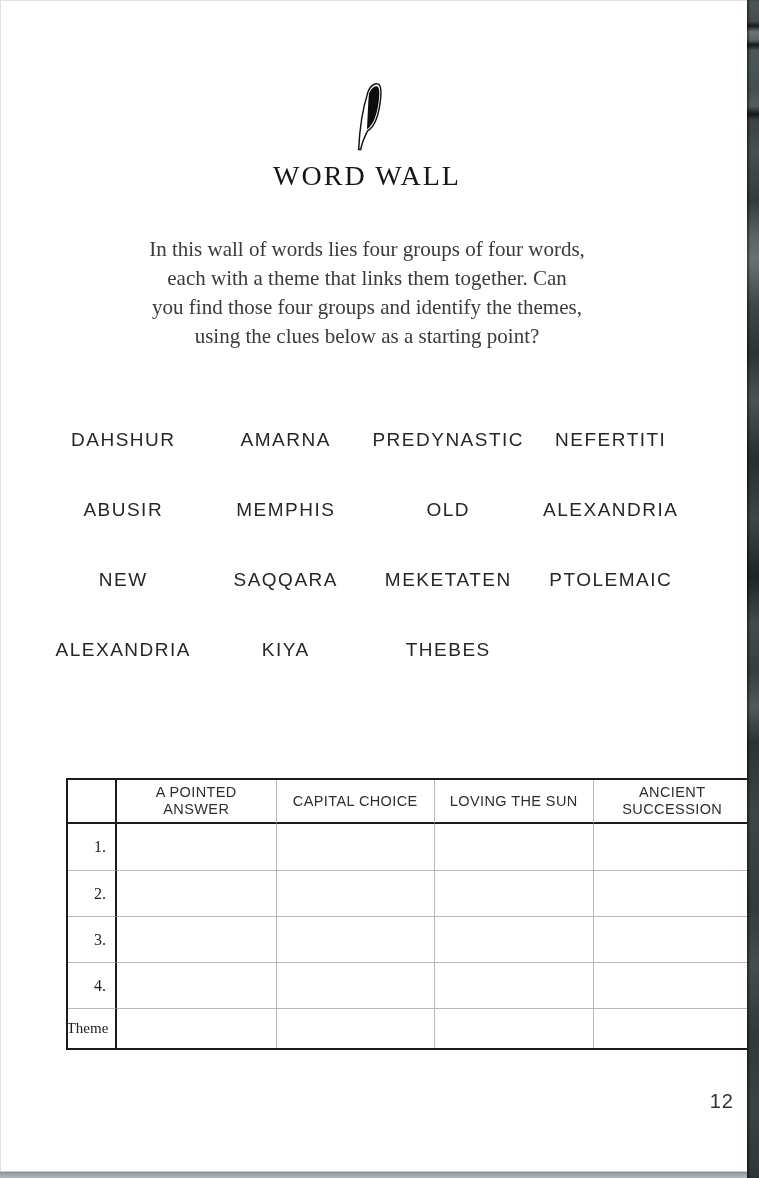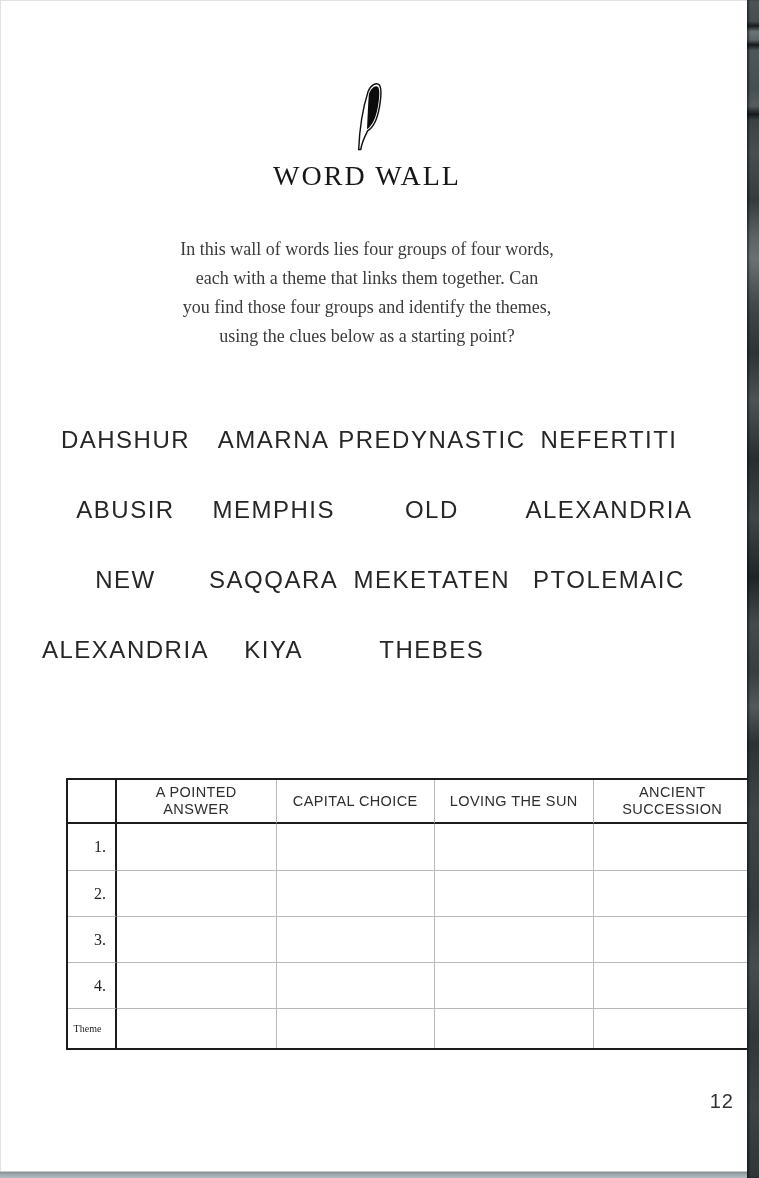--- a/index.html
+++ b/index.html
@@ -22,31 +22,31 @@
     text-align:center;
     font-family:"Liberation Serif", serif;
     font-size:28px;letter-spacing:2px;color:#171717;
     font-weight:500;
   }
   
   .intro{
     position:absolute;left:87px;top:235px;width:560px;
     text-align:center;color:#3b3b3b;
     font-family:"Liberation Serif", serif;
-    font-size:18px;line-height:29px;
+    font-size:21px;line-height:29px;
   }
   
   .word-grid{
     position:absolute;left:42px;top:405px;width:650px;
     display:grid;grid-template-columns:repeat(4,1fr);grid-auto-rows:70px;
   }
   .word-cell{
     display:flex;align-items:center;justify-content:center;
     font-family:"Liberation Sans", sans-serif;
-    font-size:24px;letter-spacing:1.5px;color:#262626;
+    font-size:19px;letter-spacing:1.5px;color:#262626;
   }
   
   .atable{
     position:absolute;left:66px;top:778px;width:687px;height:272px;
     border:2px solid #1c1c1c;box-sizing:border-box;
     display:grid;
     grid-template-columns:49px repeat(4,1fr);
     grid-template-rows:44px 46px 46px 46px 46px 40px;
   }
   .atable > div{box-sizing:border-box;}
@@ -59,21 +59,21 @@
   }
   .corner{border-bottom:2px solid #1c1c1c;border-right:2px solid #1c1c1c;}
   .hcell.first{border-left:none;}
   .lcell{
     display:flex;align-items:center;justify-content:flex-end;
     padding-right:9px;
     font-family:"Liberation Serif", serif;
     font-size:16px;color:#1e1e1e;
     border-right:2px solid #1c1c1c;border-top:1px solid #b9b9b9;
   }
-  .lcell.theme{justify-content:center;padding-right:8px;font-size:10px;}
+  .lcell.theme{justify-content:center;padding-right:8px;font-size:15px;}
   .lcell.r1{border-top:none;}
   .dcell{
     border-left:1px solid #b9b9b9;border-top:1px solid #b9b9b9;
   }
   .dcell.c1{border-left:none;}
   .dcell.r1{border-top:none;}
   
   .page-number{
     position:absolute;left:0;top:1090px;width:734px;
     text-align:right;

